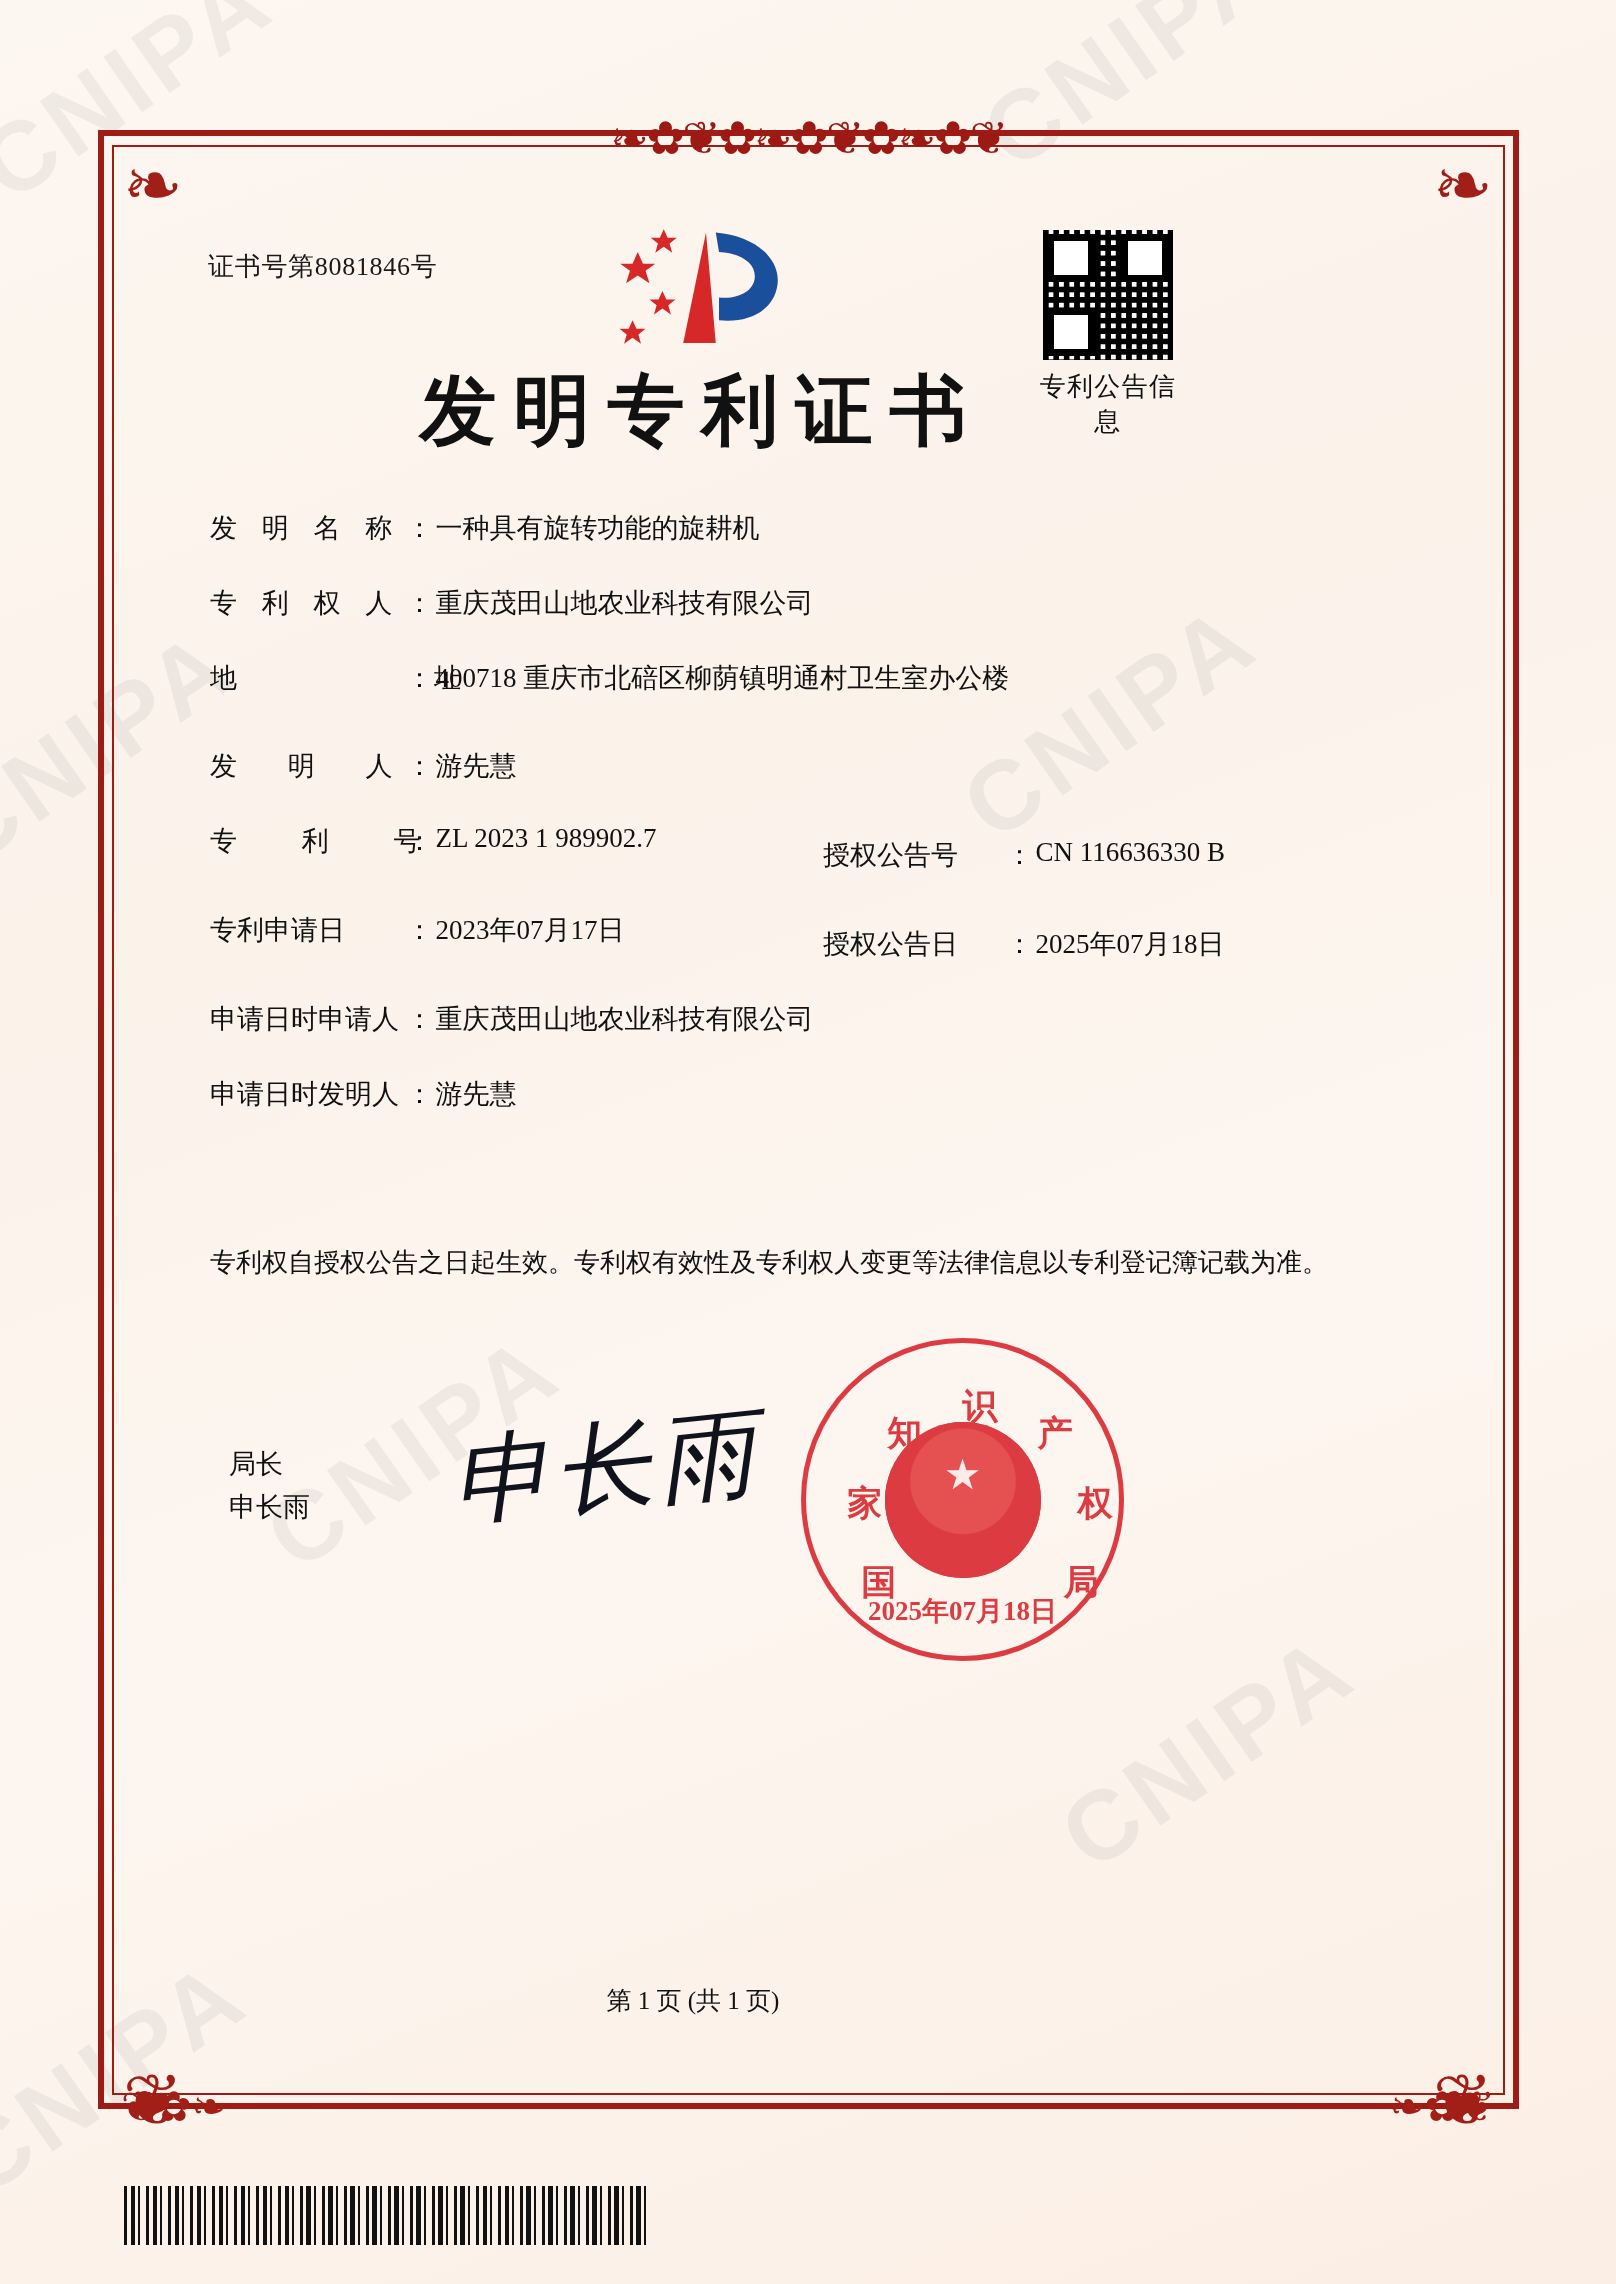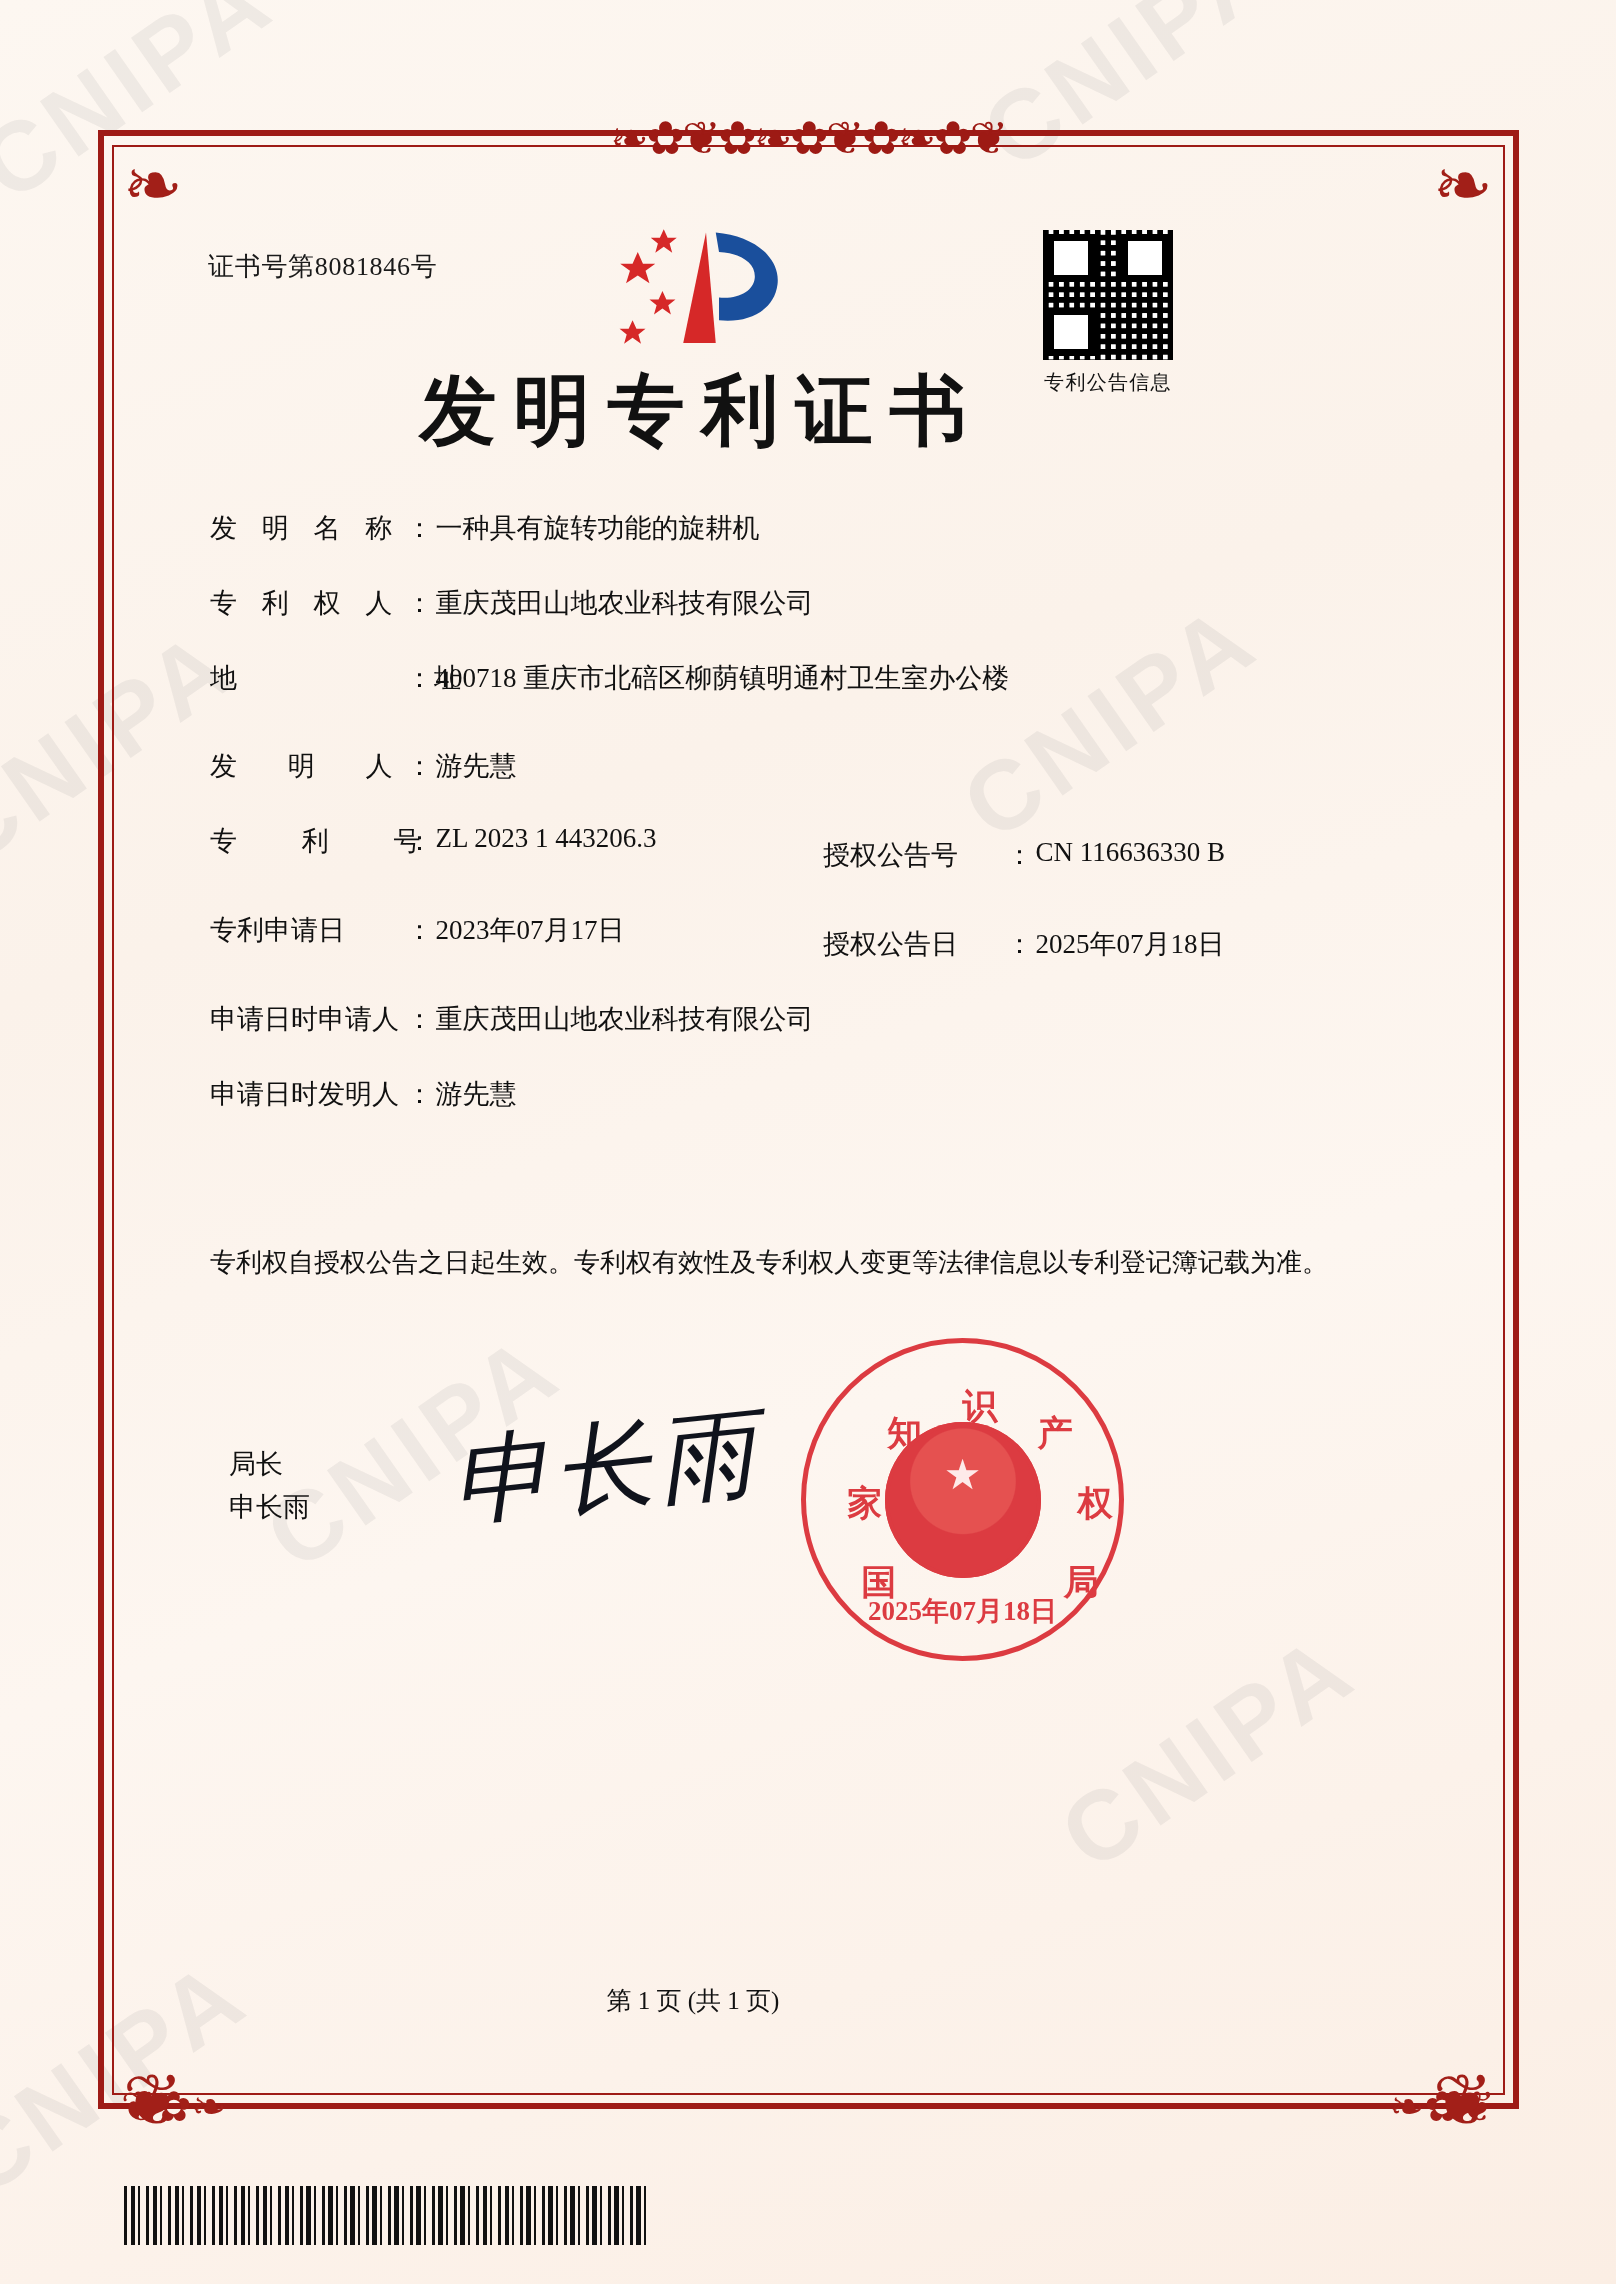--- a/index.html
+++ b/index.html
@@ -140,21 +140,21 @@
   .qr::after  { right: 3.9px; top: 3.9px; }
   .qr-eye3 {
     position: absolute;
     left: 3.9px; bottom: 3.9px;
     width: 34px; height: 34px;
     border: 7.8px solid #000;
     background: #fff;
   }
   .qr-label {
     margin-top: 9px;
-    font-size: 20px;
+    font-size: 26px;
     color: #111;
     letter-spacing: 1.3px;
   }
 
   .title {
     position: absolute;
     left: 0; right: 0;
     top: 215px;
     text-align: center;
     font-size: 77px;
@@ -385,21 +385,21 @@
         <span class="lbl sp2">发 明 人</span>
         <span class="colon">：</span>
         <span class="val">游先慧</span>
       </div>
 
       <div class="row">
         <div class="two-col">
           <div class="col-a">
             <span class="lbl sp3">专 利 号</span>
             <span class="colon">：</span>
-            <span class="val">ZL 2023 1 443206.3</span>
+            <span class="val">ZL 2023 1 989902.7</span>
           </div>
           <div class="col-b">
             <span class="lbl-b">授权公告号</span>
             <span class="colon">：</span>
             <span class="val">CN 116636330 B</span>
           </div>
         </div>
       </div>
 
       <div class="row">

